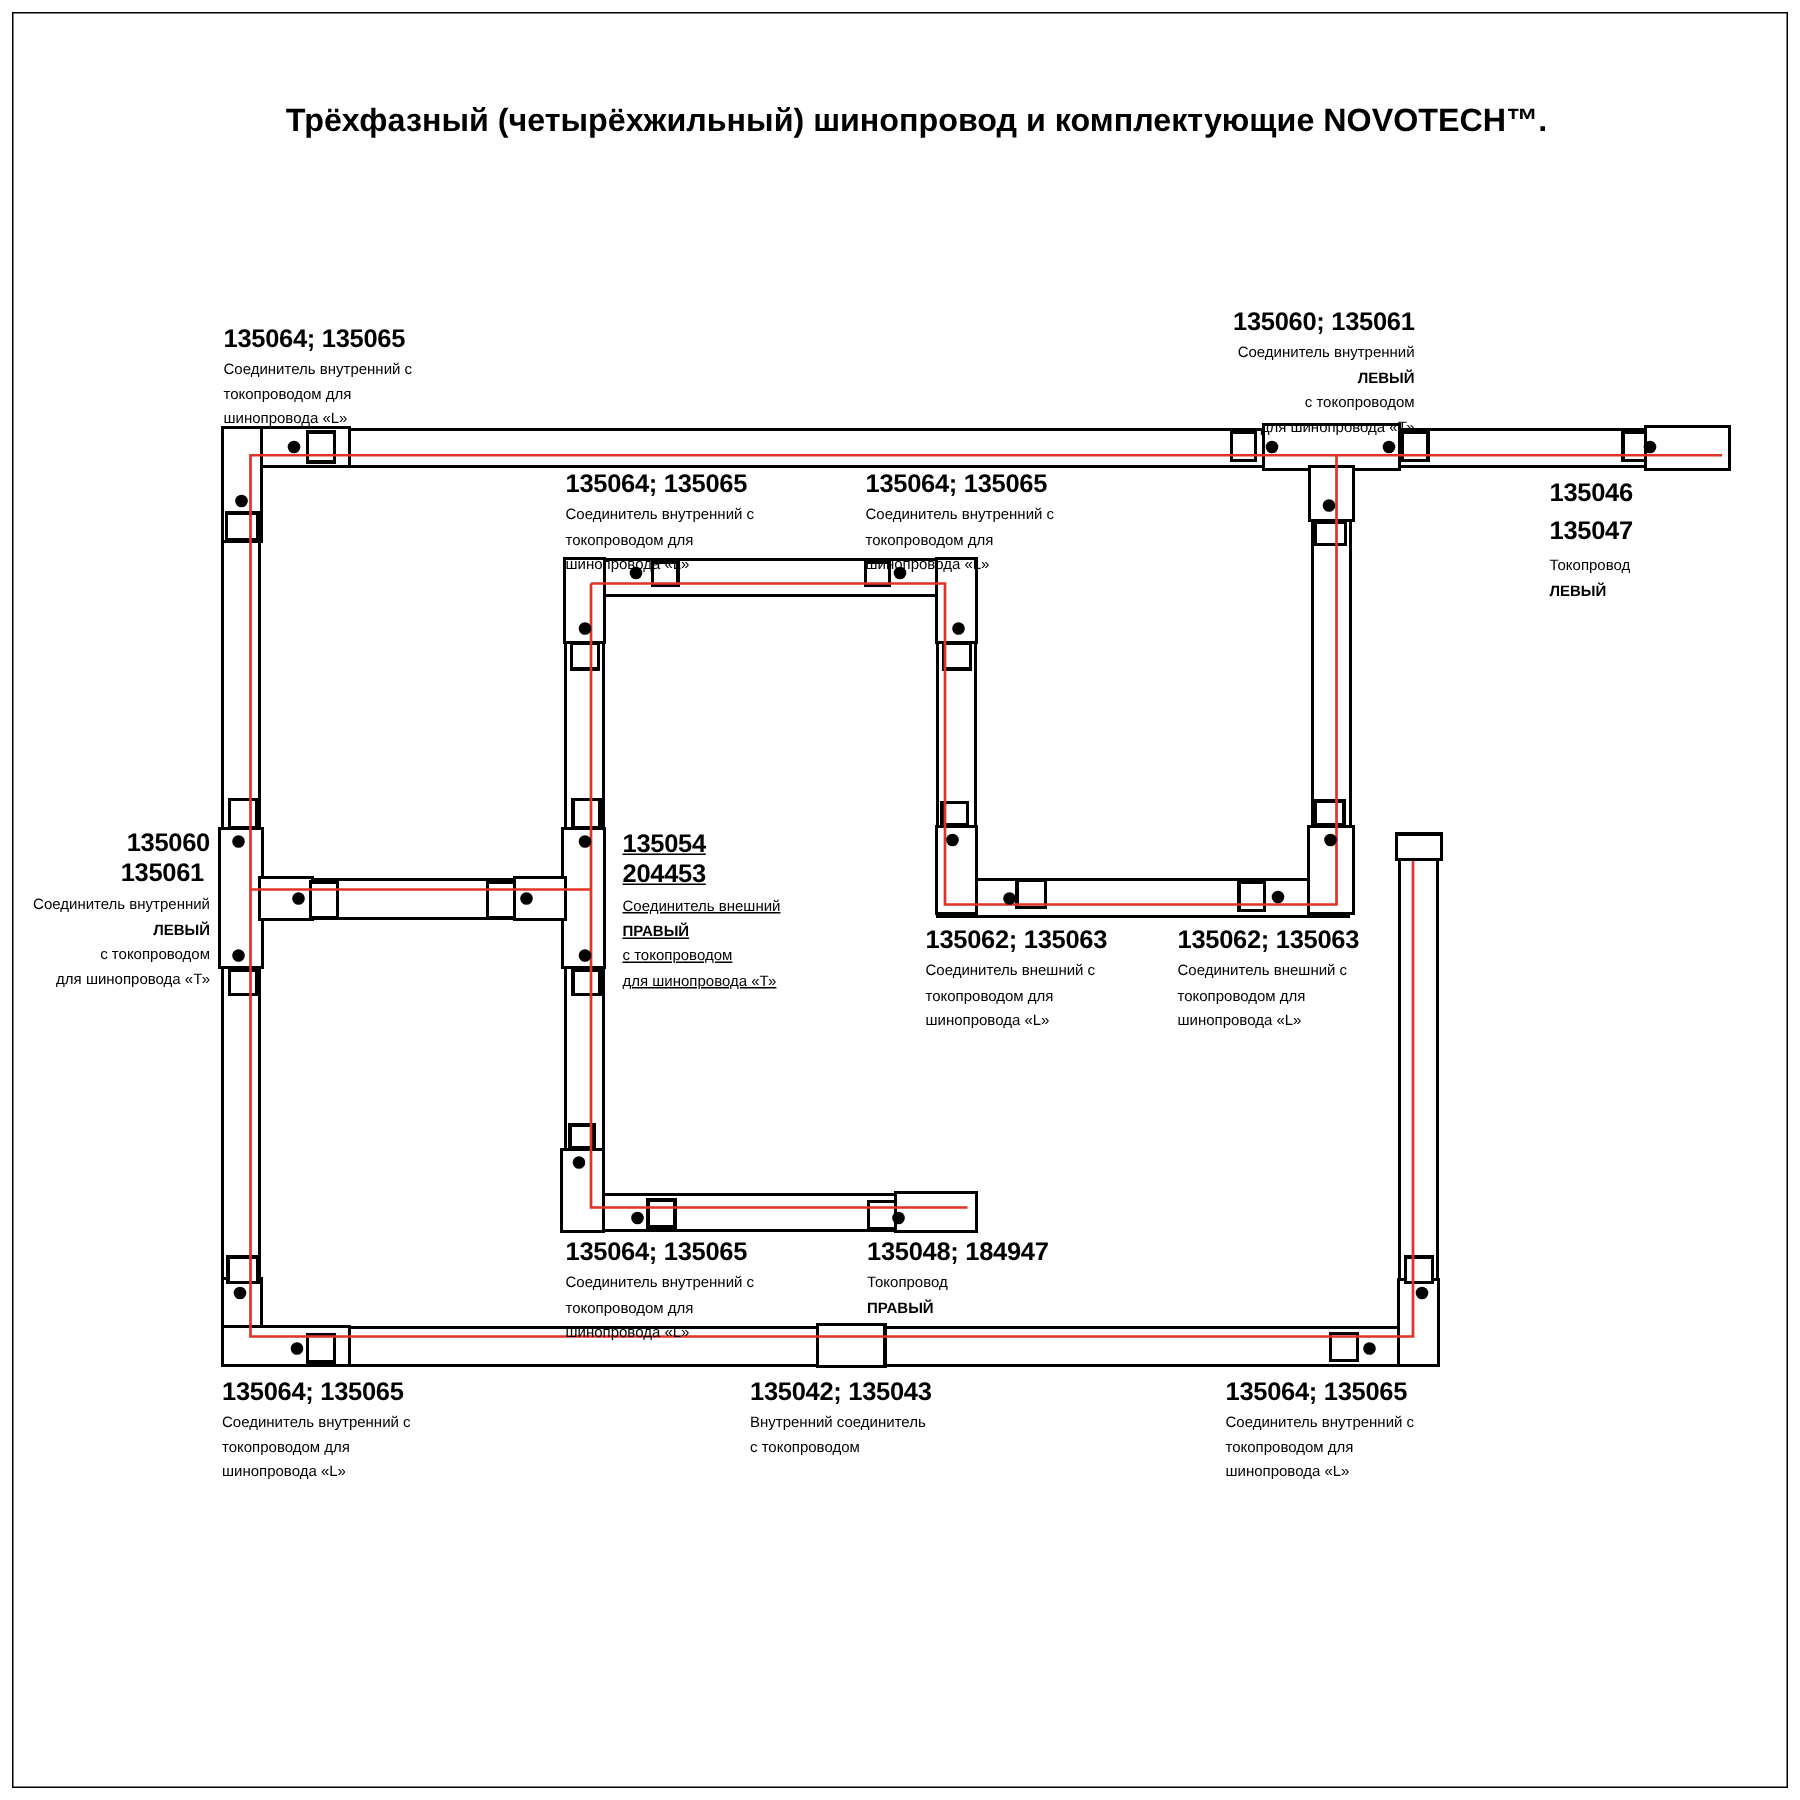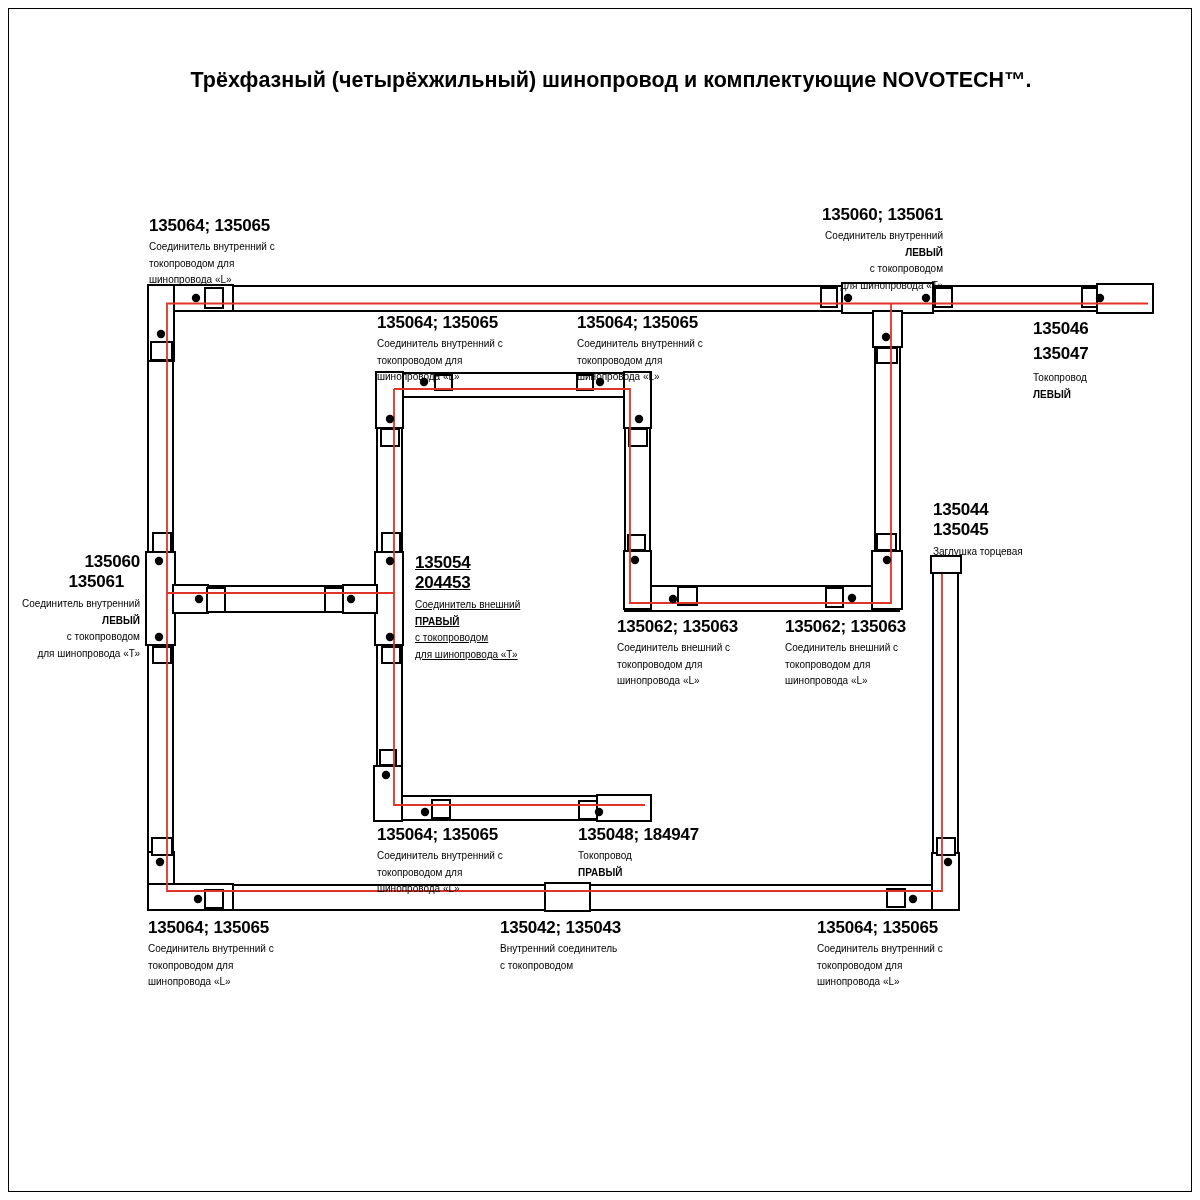--- a/index.html
+++ b/index.html
@@ -14,21 +14,21 @@
   svg.diagram rect{shape-rendering:crispEdges;}
   .trk{fill:#fff;stroke:#000;stroke-width:2;}
   .body{fill:#fff;stroke:#000;stroke-width:2;}
   .box{fill:#fff;stroke:#000;stroke-width:2.6;}
   .red{fill:none;stroke:var(--conductor,#e23327);stroke-width:1.8;}
   .dot{fill:#000;}
   .lbl{position:absolute;white-space:nowrap;color:#000;}
   .code{font-weight:bold;font-size:17px;line-height:20px;letter-spacing:-0.2px;margin:0 0 3px 0;}
   .code.sp{line-height:25px;margin-bottom:2px;}
   .code.stack{margin-bottom:0;}
-  .code.stack2{margin:0 16px 4px 0;}
+  .code.stack2{margin:0 4px 4px 0;}
   .desc{font-size:10px;line-height:16.5px;font-weight:normal;}
   .desc.b{font-weight:bold;}
   .ra{text-align:right;}
 </style>
 </head>
 <body>
 
 <div class="page">
   <div class="frame"></div>
 
@@ -202,25 +202,20 @@
     <div class="desc">шинопровода «L»</div>
   </div>
 
   <div class="lbl" style="left:785px;top:617px;">
     <div class="code">135062; 135063</div>
     <div class="desc">Соединитель внешний с</div>
     <div class="desc">токопроводом для</div>
     <div class="desc">шинопровода «L»</div>
   </div>
 
-  <div class="lbl" style="left:933px;top:500px;">
-    <div class="code stack">135044</div>
-    <div class="code stack2">135045</div>
-    <div class="desc">Заглушка торцевая</div>
-  </div>
 
   <div class="lbl" style="left:377px;top:825px;">
     <div class="code">135064; 135065</div>
     <div class="desc">Соединитель внутренний с</div>
     <div class="desc">токопроводом для</div>
     <div class="desc">шинопровода «L»</div>
   </div>
 
   <div class="lbl" style="left:578px;top:825px;">
     <div class="code">135048; 184947</div>

